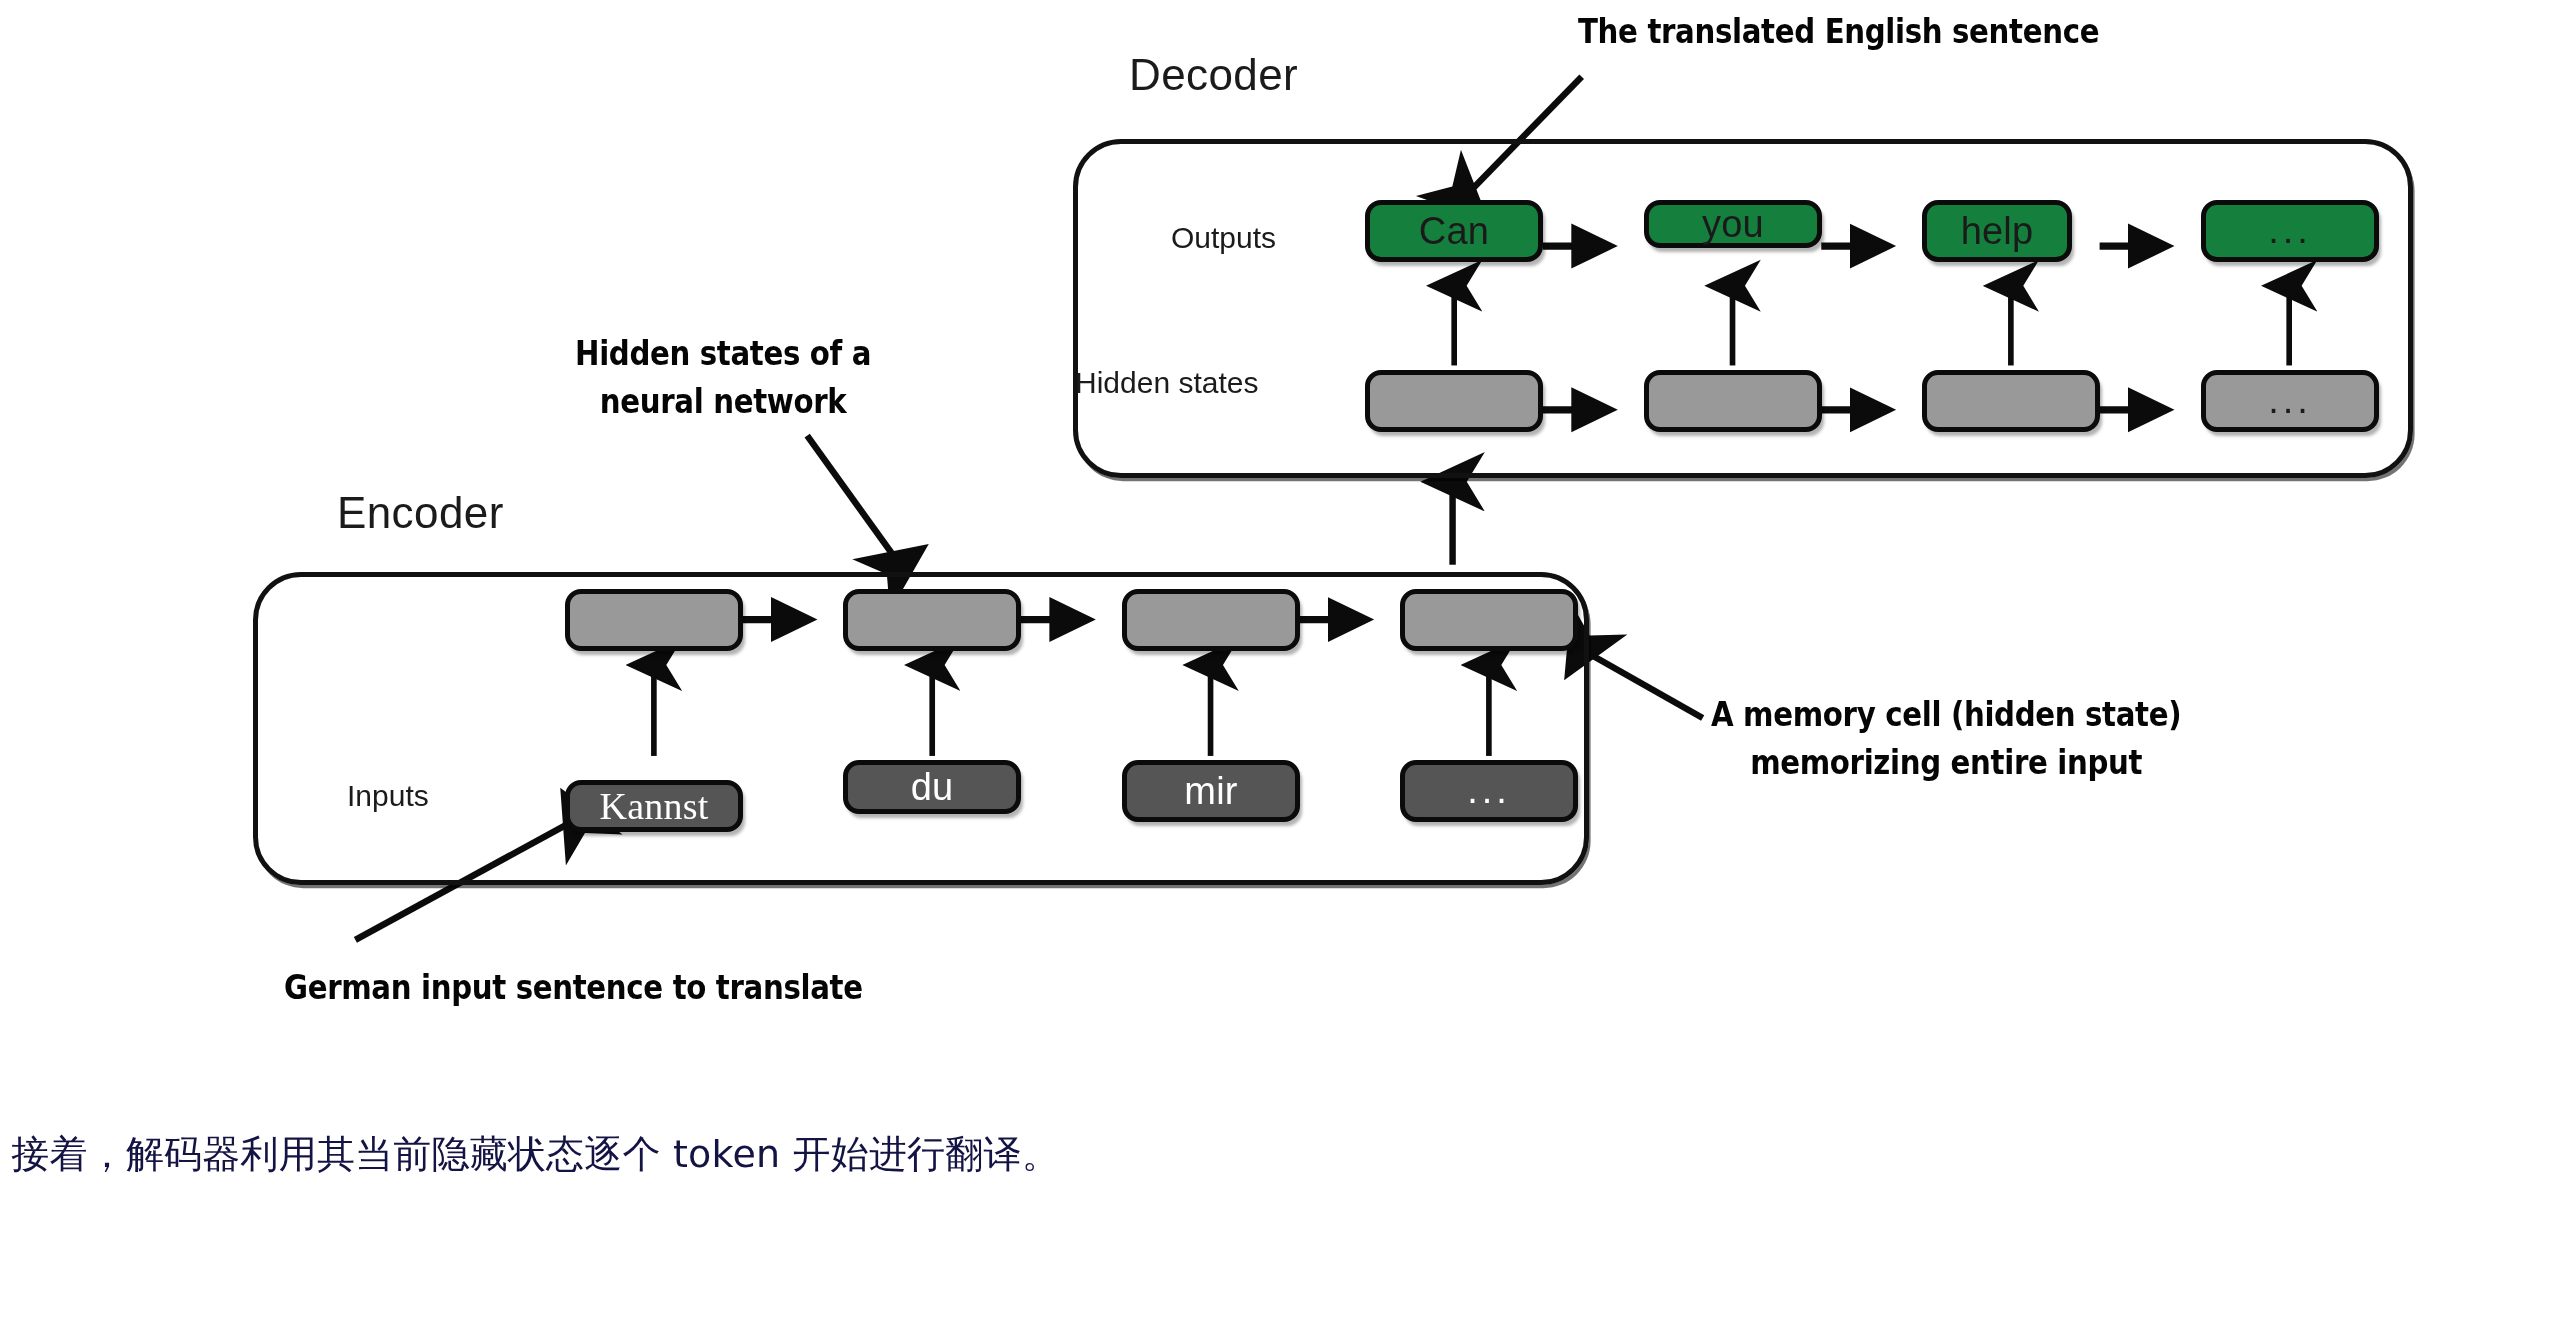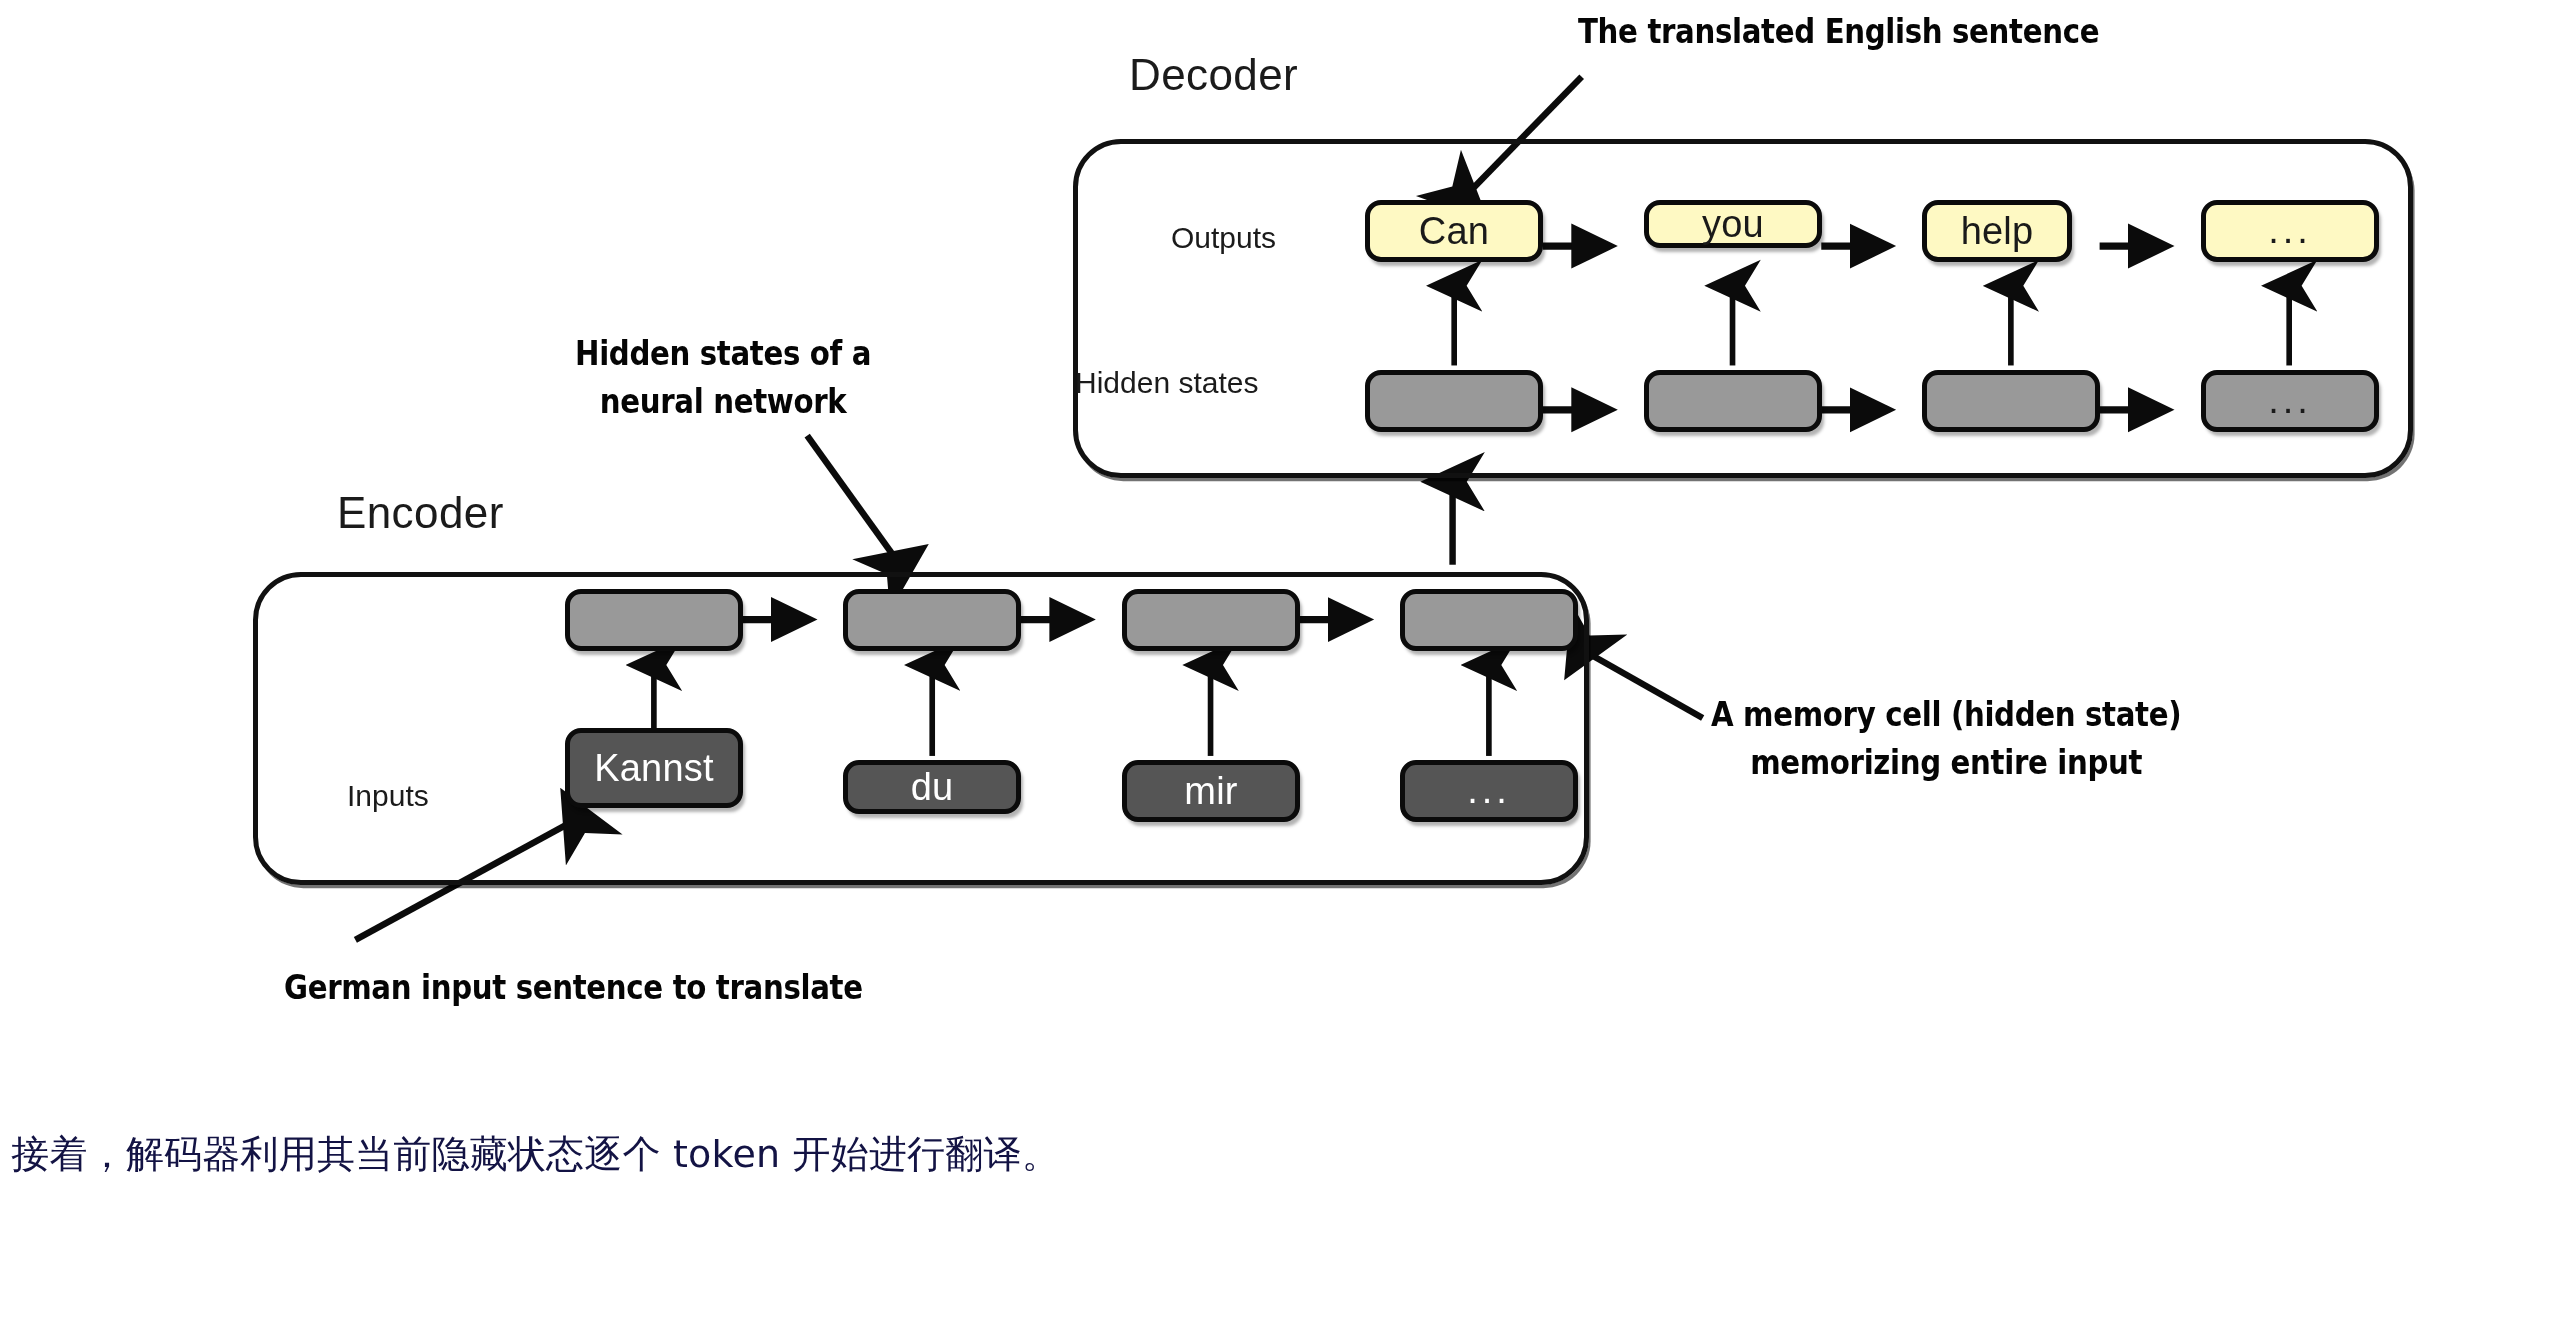--- a/index.html
+++ b/index.html
@@ -73,21 +73,21 @@
     border: 5.6px solid #0b0b0b;
     border-radius: 16px;
     display: flex;
     align-items: center;
     justify-content: center;
     font-size: 38px;
     font-weight: 400;
     letter-spacing: 0.2px;
     box-shadow: 3.2px 4.8px 3.2px -1.6px rgba(0,0,0,0.30);
   }
-  .cell-output { background: #fef9c3; color: #1a1a1a; }
+  .cell-output { background: #15803d; color: #1a1a1a; }
   .cell-hidden { background: #999999; color: #1a1a1a; }
   .cell-input  { background: #555555; color: #ffffff; }
   .cell .ellipsis {
     letter-spacing: 4px;
     font-size: 38px;
     line-height: 0.4;
   }
 
   
   .callout {
@@ -209,21 +209,21 @@
   <div class="cell cell-hidden" style="left:1922px; top:370px; width:178px; height:62px;"></div>
   <div class="cell cell-hidden" style="left:2201px; top:370px; width:178px; height:62px;">
     <span class="ellipsis">...</span>
   </div>
 
   <div class="cell cell-hidden" style="left:565px; top:589px; width:178px; height:62px;"></div>
   <div class="cell cell-hidden" style="left:843px; top:589px; width:178px; height:62px;"></div>
   <div class="cell cell-hidden" style="left:1122px; top:589px; width:178px; height:62px;"></div>
   <div class="cell cell-hidden" style="left:1400px; top:589px; width:178px; height:62px;"></div>
 
-  <div class="cell cell-input" style="left:565px; top:728px; width:178px; height:80px;">Kannst</div>
+  <div class="cell cell-input" style="left:565px; top:780px; width:178px; height:52px;font-family:Liberation Serif, serif;">Kannst</div>
   <div class="cell cell-input" style="left:843px; top:760px; width:178px; height:54px;">du</div>
   <div class="cell cell-input" style="left:1122px; top:760px; width:178px; height:62px;">mir</div>
   <div class="cell cell-input" style="left:1400px; top:760px; width:178px; height:62px;">
     <span class="ellipsis">...</span>
   </div>
 
   <div class="callout" id="callout-translated">The translated English sentence</div>
 
   <div class="callout" id="callout-hidden">
     <span class="l1">Hidden states of a</span>

